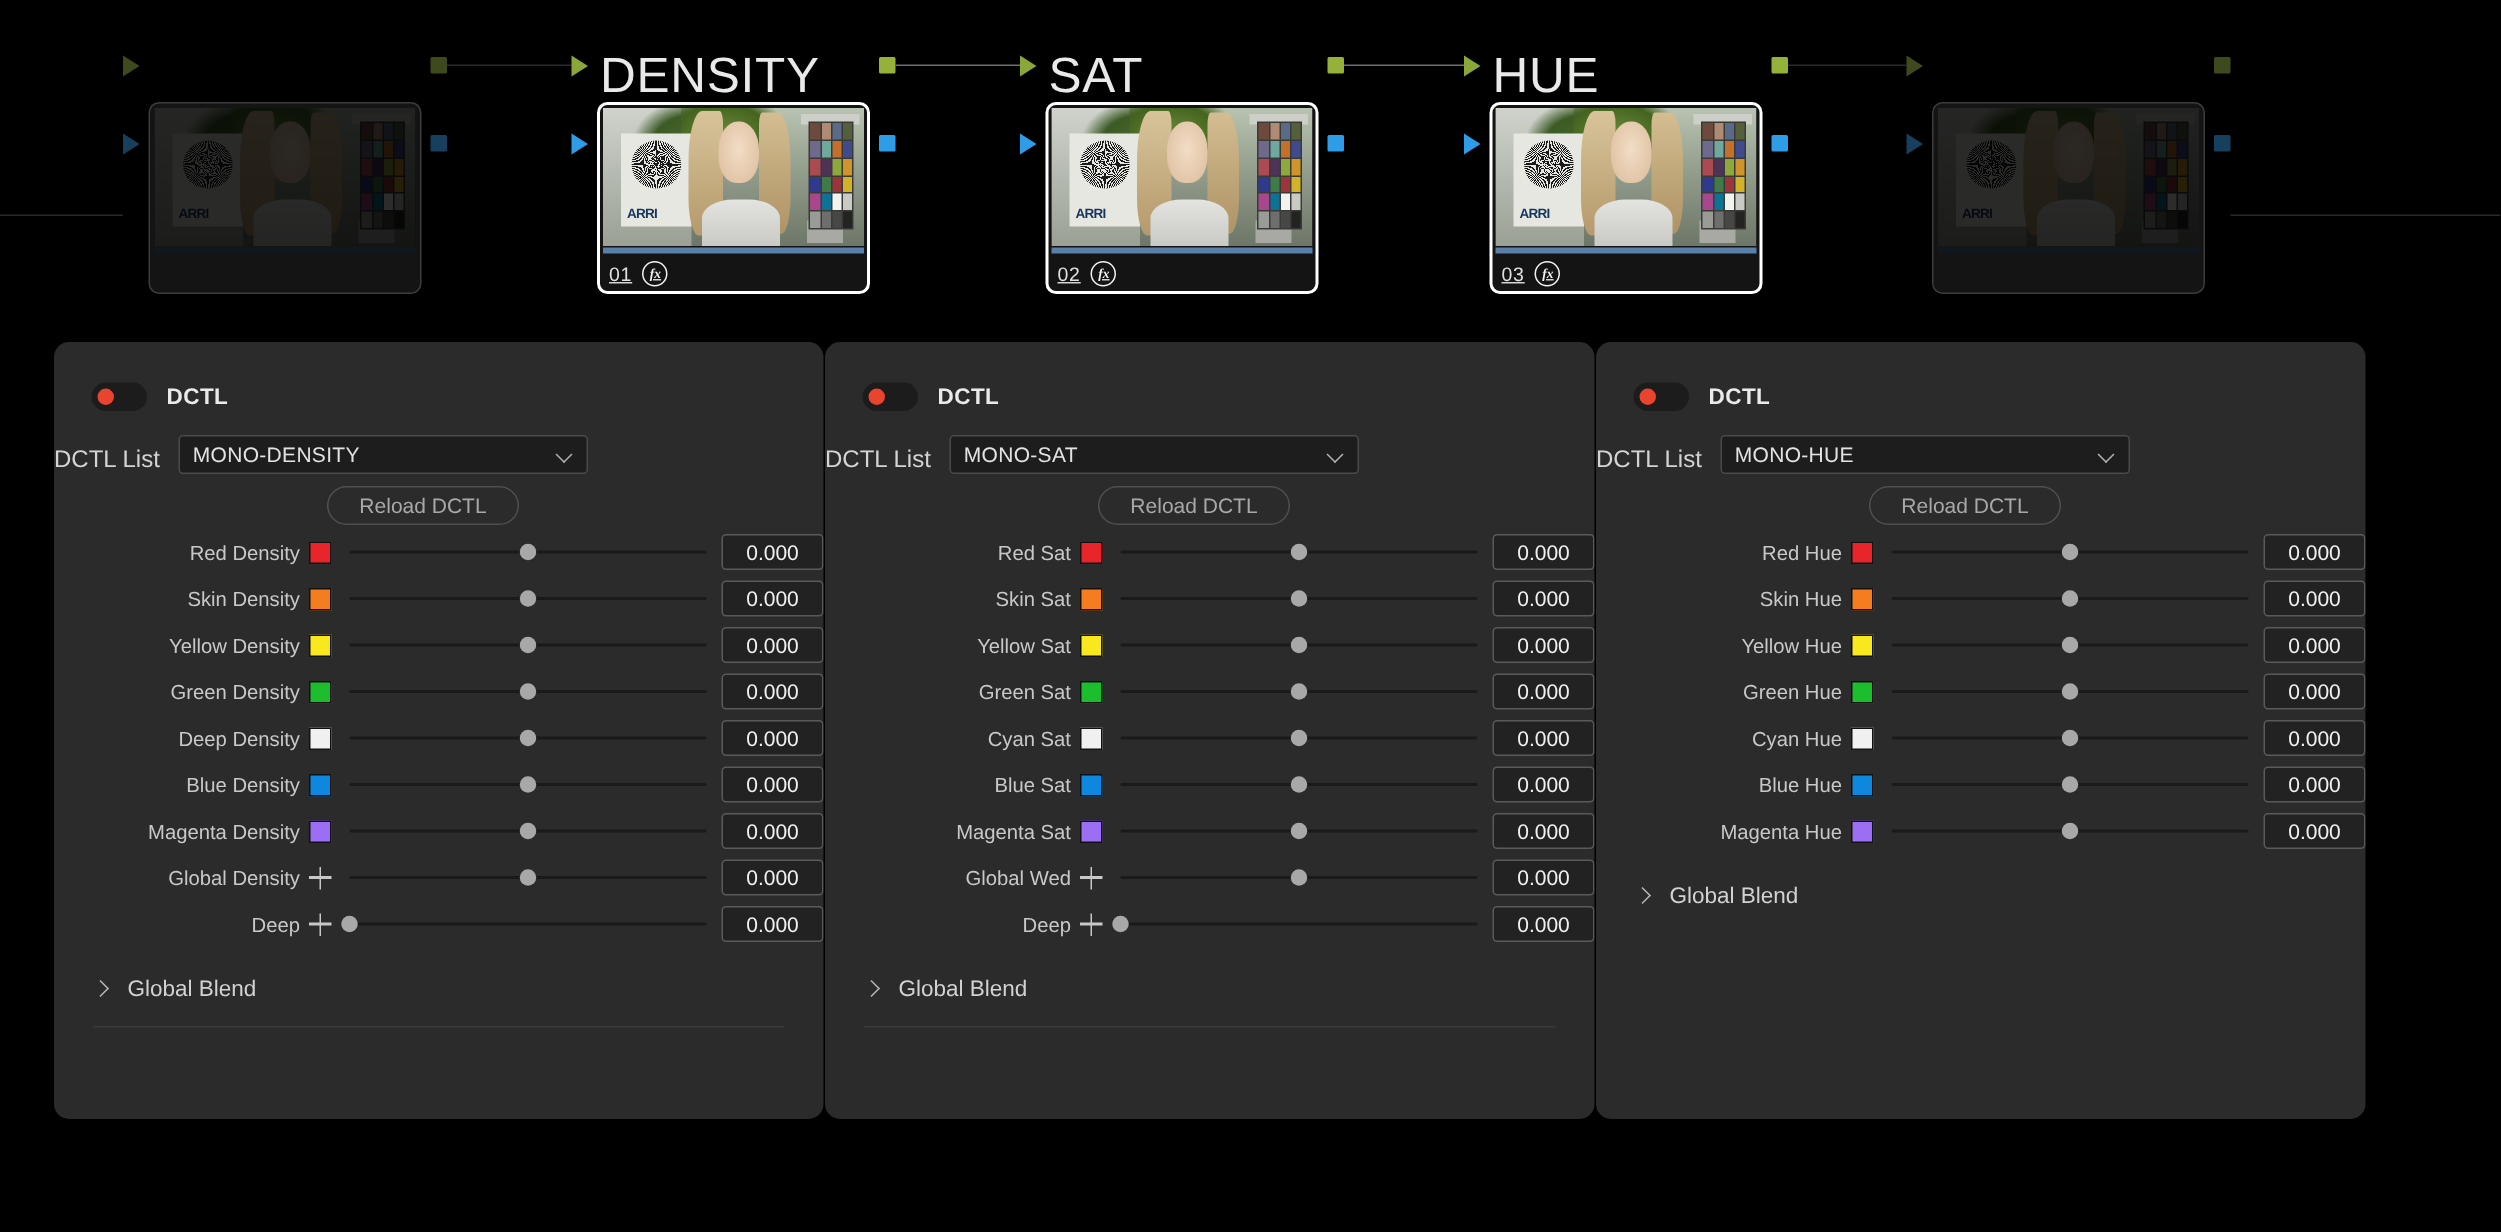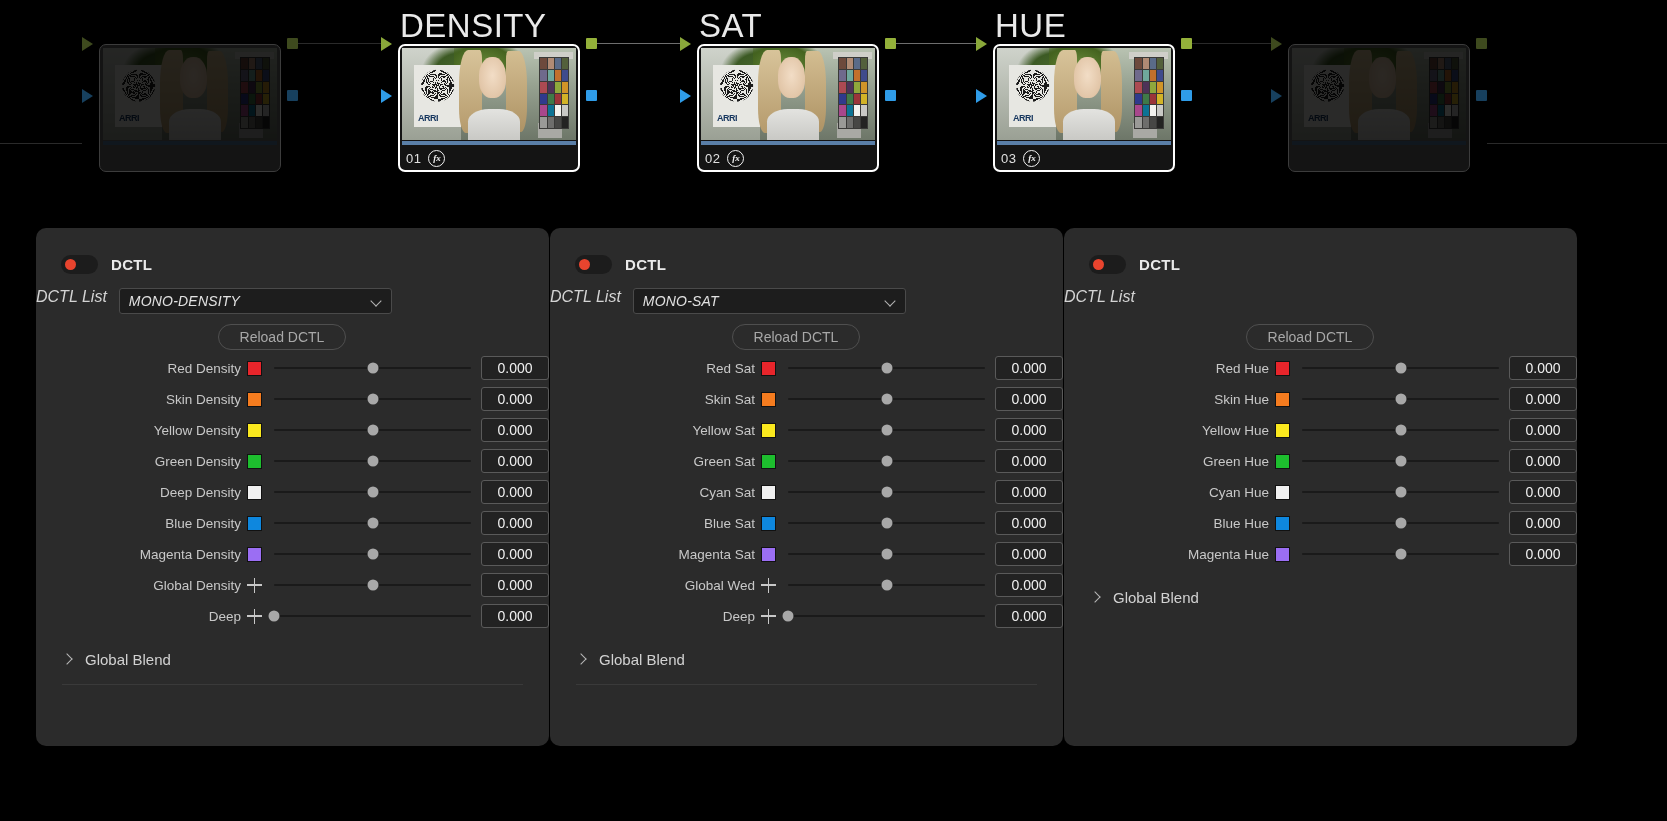--- a/index.html
+++ b/index.html
@@ -4,21 +4,21 @@
 <style>
   html,body{margin:0;padding:0;background:#000;}
   body{
     width:1667px;height:821px;overflow:hidden;
     font-family:"Liberation Sans","DejaVu Sans",sans-serif;
     color:#d4d4d4;position:relative;
   }
 
   
   #node-graph{position:absolute;left:0;top:0;width:1667px;height:215px;}
-  .node-wrap{position:absolute;top:44px;}
+  .node-wrap{position:absolute;top:68px;text-decoration:underline;}
   .node-title{
     position:absolute;bottom:100%;left:2px;margin-bottom:2px;
     font-size:33px;color:#e9e9e9;letter-spacing:.5px;white-space:nowrap;
     font-weight:400;line-height:1;
   }
   .node{
     position:relative;width:182px;height:128px;border-radius:7px;
     background:#141414;box-sizing:border-box;
     border:1px solid #3c3c3c;padding:3px;
   }
@@ -85,32 +85,32 @@
     padding:0;overflow:hidden;
   }
   .panel-head{display:flex;align-items:center;gap:13px;padding:27px 0 0 25px;}
   .toggle{
     width:37px;height:19px;border-radius:10px;background:#1c1c1c;
     display:flex;align-items:center;padding:0 4px;box-sizing:border-box;
   }
   .toggle .knob{width:11px;height:11px;border-radius:50%;background:#e8442e;}
   .panel-title{font-size:15px;font-weight:700;color:#eaeaea;letter-spacing:.3px;}
 
-  .row{display:flex;align-items:center;height:26px;margin-top:5px;padding-left:41px;}
+  .row{display:flex;align-items:center;height:26px;margin-top:5px;}
   .row .lbl{
     width:170px;text-align:right;font-size:13.5px;color:#c8c8c8;
     padding-right:6px;box-sizing:border-box;white-space:nowrap;
   }
   .sw{width:15px;height:15px;border:1px solid #111;box-sizing:border-box;flex:0 0 auto;}
   .plus{width:15px;height:15px;flex:0 0 auto;position:relative;}
   .plus:before,.plus:after{content:"";position:absolute;background:#c8c8c8;}
   .plus:before{left:0;top:6.5px;width:15px;height:1.6px;}
   .plus:after{top:0;left:6.5px;height:15px;width:1.6px;}
 
-  .dd-row{display:flex;align-items:flex-start;height:28px;margin-top:14px;font-style:italic;}
+  .dd-row{display:flex;align-items:flex-end;height:28px;margin-top:14px;}
   .dd{
     flex:0 0 auto;width:273px;height:26px;background:#1d1d1d;
     border:1px solid #4a4a4a;border-radius:3px;box-sizing:border-box;
     display:flex;align-items:center;justify-content:space-between;
     padding:0 9px;margin-left:12px;
   }
   .dd .val{font-size:14px;color:#e2e2e2;letter-spacing:.2px;}
   .chev{width:11px;height:11px;position:relative;}
   .chev:before{
     content:"";position:absolute;left:1px;top:1px;width:7px;height:7px;
@@ -655,20 +655,24 @@
     </div>
     <div class="panel" style="left: 1052px;">
       <div class="panel-head">
         <div class="toggle">
           <div class="knob"></div>
         </div>
         <div class="panel-title">DCTL</div>
       </div>
       <div class="dd-row">
         <div class="lbl">DCTL List</div>
+        <div class="dd">
+          <div class="val">MONO-HUE</div>
+          <div class="chev"></div>
+        </div>
       </div>
       <div class="reload-row">
         <div class="reload">Reload DCTL</div>
       </div>
       <div class="row">
         <div class="lbl"><span>Red Hue</span></div>
         <div class="sw" style="background: rgb(232, 37, 43);"></div>
         <div class="track">
           <div class="bar"></div>
           <div class="knob" style="left: 50%;"></div>

